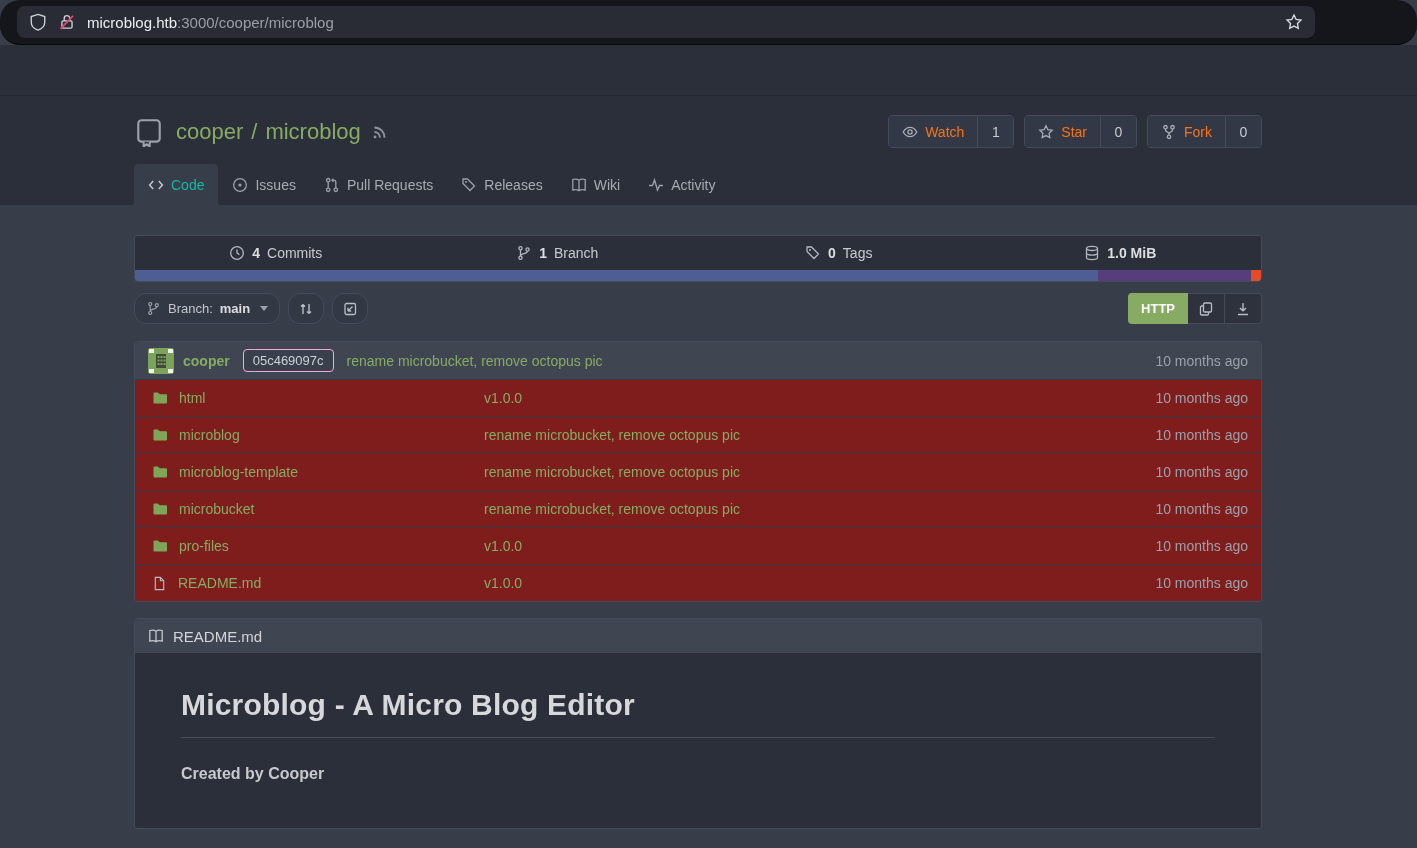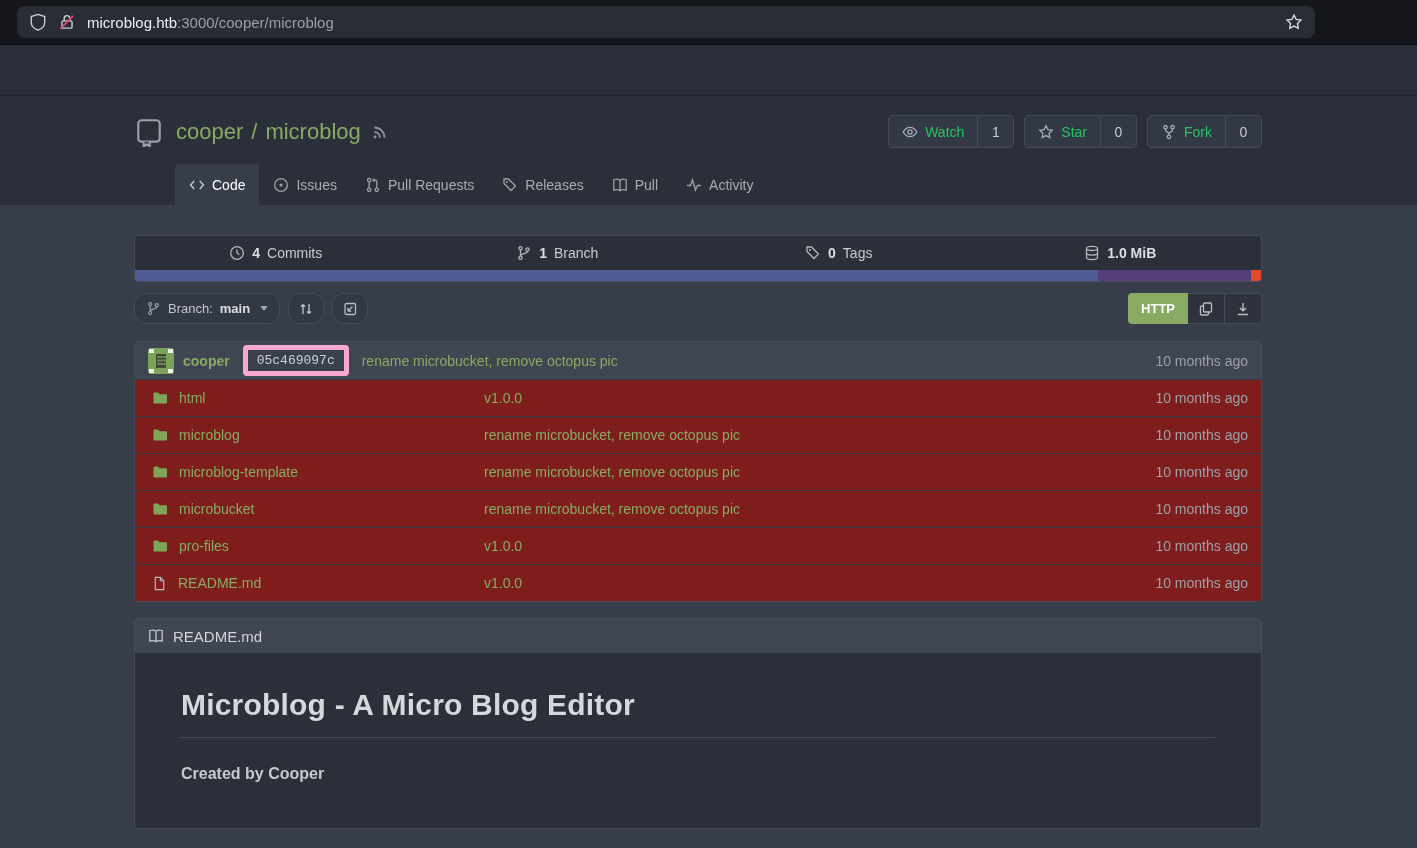--- a/index.html
+++ b/index.html
@@ -1,45 +1,45 @@
 <!DOCTYPE html>
 <html><head>
 <meta charset="utf-8">
 <style>
   * { box-sizing: border-box; margin: 0; padding: 0; }
   html,body { width:1417px; height:848px; font-family:"Liberation Sans","DejaVu Sans",sans-serif; background:#383d4a; overflow:hidden; }
 
   
-  .browser-bar { height:45px; background:#14161b; display:flex; align-items:center; padding:0 0 0 17px; border-bottom:1px solid #06070a; }
+  .browser-bar { height:45px; background:#14161b; display:flex; align-items:center; padding:0 0 0 17px; border-bottom:1px solid #06070a;border-radius:20px; }
   .url-bar { width:1298px; height:32px; background:#292c34; border-radius:8px; display:flex; align-items:center; padding:0 12px; gap:11px; }
   .url-bar svg { flex:0 0 auto; }
   .url-text { font-size:15px; color:#9b9fa8; white-space:nowrap; }
   .url-text .host { color:#eceff2; }
   .bookmark-star { margin-left:auto; display:flex; align-items:center; color:#d7dade; }
 
   
   .page-header { background:#2b2f39; }
   .navbar-space { height:51px; border-bottom:1px solid #232731; }
   .container { width:1128px; margin-left:134px; }
   .repo-header { padding-top:19px; }
   .title-row { display:flex; align-items:center; }
   .repo-icon { color:#9ba0aa; margin-right:12px; display:flex; }
   .repo-title { font-size:22px; color:#87ab63; display:flex; align-items:baseline; gap:8px; }
   .repo-title a { color:#87ab63; text-decoration:none; }
   .rss-icon { color:#8d929c; margin-left:10px; display:flex; align-self:center; }
   .header-actions { margin-left:auto; display:flex; gap:10px; }
   .action-group { display:flex; border:1px solid #454b59; border-radius:4px; overflow:hidden; height:33px; }
-  .action-btn { display:flex; align-items:center; gap:7px; padding:0 13px; background:#333846; color:#22c55e; font-size:14px; cursor:pointer; }
+  .action-btn { display:flex; align-items:center; gap:7px; padding:0 13px; background:#333846; color:#f97316; font-size:14px; cursor:pointer; }
   .action-count { display:flex; align-items:center; justify-content:center; min-width:36px; background:#333846; color:#c9cbd0; font-size:14px; border-left:1px solid #454b59; cursor:pointer; }
   .action-btn svg { color:#a7abb4; }
 
   .tabs-row { display:flex; margin-top:16px; }
   .tab { display:flex; align-items:center; gap:7px; padding:0 14px; height:41px; font-size:14px; color:#a7abb2; cursor:pointer; }
   .tab svg { color:#9ba0a9; }
-  .tab.active { background:#383d4a; border-radius:4px 4px 0 0; color:#ffffff;margin-left:41px; }
+  .tab.active { background:#383d4a; border-radius:4px 4px 0 0; color:#14b8a6; }
   .tab.active svg { color:#c3c6cc; }
 
   
   .content { background:#383d4a; padding-top:30px; padding-bottom:34px; }
 
   .segment-stats { border:1px solid #454b59; border-radius:4px; overflow:hidden; margin-bottom:11px; }
   .stats-row { display:flex; background:#2b2f3a; height:34px; align-items:center; }
   .stat { flex:1; display:flex; justify-content:center; align-items:center; gap:7px; color:#c7cad0; font-size:14px; cursor:pointer; }
   .stat b { color:#dcdee2; font-weight:700; }
   .stat svg { color:#b3b7bf; }
@@ -55,21 +55,21 @@
   .clone-group { display:flex; height:31px; }
   .http-btn { display:flex; align-items:center; padding:0 13px; background:#87ab63; color:#ffffff; font-weight:700; font-size:13px; border-radius:4px 0 0 4px; cursor:pointer; }
   .clone-input { width:320px; height:31px; background:#262a33; border:1px solid #454b59; border-left:none; color:#c3c6cc; font-size:13px; padding:0 11px; outline:none; font-family:"Liberation Sans","DejaVu Sans",sans-serif; }
   .mini-btn { display:flex; align-items:center; justify-content:center; width:37px; background:#2e323d; border:1px solid #454b59; border-left:none; color:#b9bdc4; cursor:pointer; }
   .mini-btn:last-child { border-radius:0 4px 4px 0; }
 
   .file-table { border:1px solid #454b59; border-radius:4px; overflow:hidden; margin-bottom:16px; }
   .commit-row { background:#404552; height:37px; display:flex; align-items:center; padding:0 13px; gap:9px; }
   .avatar { width:26px; height:26px; border-radius:3px; overflow:hidden; cursor:pointer; flex:0 0 auto; }
   .commit-author { color:#87ab63; font-weight:700; font-size:14px; text-decoration:none; cursor:pointer; }
-  .sha-badge { font-family:Liberation Mono, monospace; font-size:13px; color:#ccd0d6; background:#3a3f4c; border:5px solid #f9a8d4; border-radius:4px; padding:3px 9px; margin:0 4px; cursor:pointer; }
+  .sha-badge { font-family:Liberation Sans, sans-serif; font-size:13px; color:#ccd0d6; background:#3a3f4c; border:1px solid #f9a8d4; border-radius:4px; padding:3px 9px; margin:0 4px; cursor:pointer; }
   .commit-msg { color:#87ab63; font-size:14px; text-decoration:none; cursor:pointer; }
   .row-time { margin-left:auto; color:#9ca0a8; font-size:14px; }
   .file-row { height:37px; display:flex; align-items:center; background:#7f1d1d; border-top:1px solid #343946; font-size:14px; padding-right:13px; }
   .file-name { width:349px; padding-left:17px; display:flex; gap:11px; align-items:center; color:#87ab63; cursor:pointer; flex:0 0 auto; }
   .file-name .dir-icon { color:#7fa558; display:flex; }
   .file-name .doc-icon { color:#b9bdc4; display:flex; }
   .file-msg { flex:1; color:#87ab63; cursor:pointer; }
 
   .readme-box { border:1px solid #454b59; border-radius:4px; overflow:hidden; }
   .readme-header { background:#404552; height:34px; display:flex; align-items:center; gap:9px; padding:0 13px; color:#d3d5d9; font-size:15px; }
@@ -184,21 +184,21 @@
         <svg width="16" height="16" viewBox="0 0 16 16" fill="none" stroke="currentColor" stroke-width="1.3">
             <path d="M2 6.5V2h4.5l7 7-4.5 4.5z"></path>
             <circle cx="5" cy="5" r="1" fill="currentColor" stroke="none"></circle>
           </svg>
         <span>Releases</span>
       </div>
       <div class="tab">
         <svg width="16" height="16" viewBox="0 0 16 16" fill="none" stroke="currentColor" stroke-width="1.3">
             <path d="M8 3.2C6.2 1.9 3.3 2 1.8 2.5v10.6c1.5-.5 4.4-.6 6.2.7 1.8-1.3 4.7-1.2 6.2-.7V2.5C12.7 2 9.8 1.9 8 3.2v10.6"></path>
           </svg>
-        <span>Pull</span>
+        <span>Wiki</span>
       </div>
       <div class="tab">
         <svg width="16" height="16" viewBox="0 0 16 16" fill="none" stroke="currentColor" stroke-width="1.4">
             <path d="M1 8.5h3.5L6.5 3l3 10 2-4.5H15"></path>
           </svg>
         <span>Activity</span>
       </div>
     </div>
   </div>
 </div>

